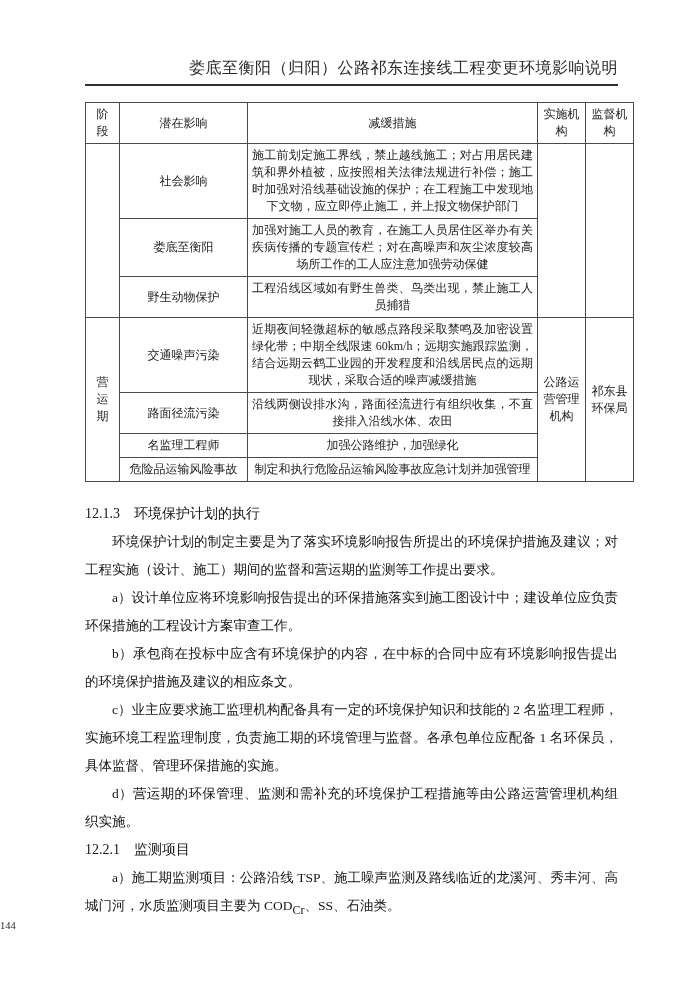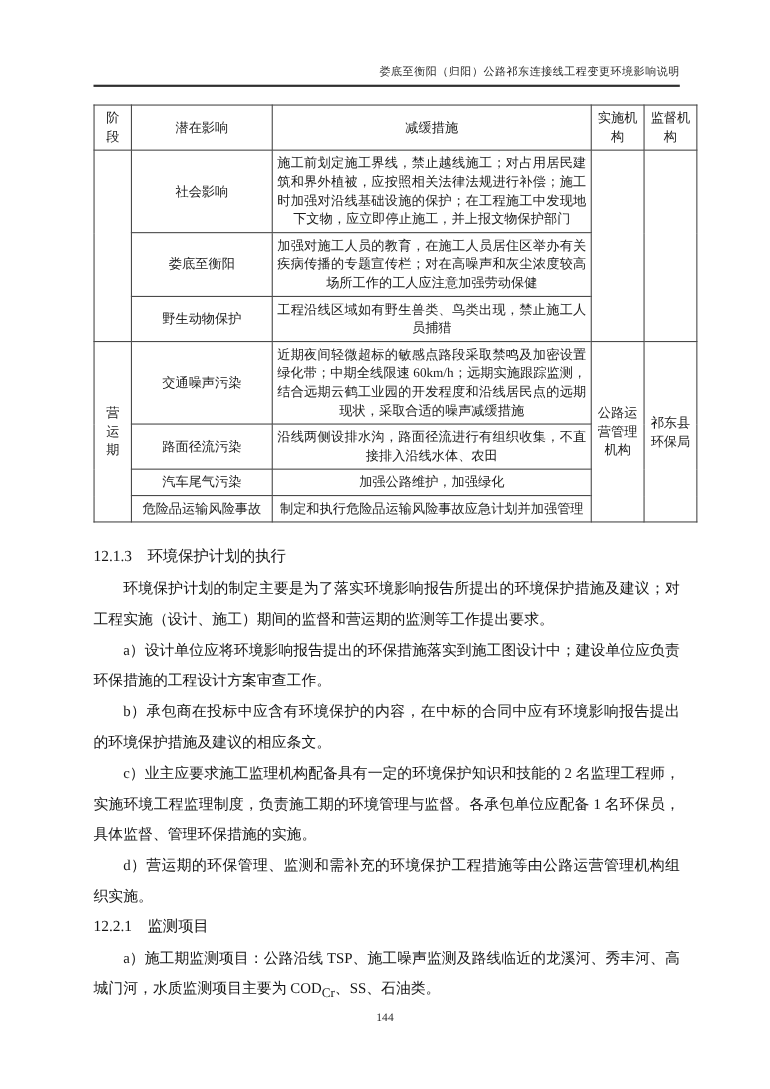--- a/index.html
+++ b/index.html
@@ -5,21 +5,21 @@
   * { margin:0; padding:0; box-sizing:border-box; }
   html,body { background:#ffffff; }
   body {
     width:700px; height:990px; position:relative;
     font-family:"Liberation Serif","DejaVu Serif",serif;
     color:#1c1c1c;
   }
   .page { padding:58px 82px 0 85px; position:relative; }
 
   .running-header {
-    text-align:right; font-size:10px; letter-spacing:0.5px;
+    text-align:right; font-size:16px; letter-spacing:0.5px;
     color:#2a2a2a; padding-bottom:5px; border-bottom:2px solid #2f2f2f;
   }
 
   table.mitigation {
     border-collapse:collapse; table-layout:fixed;
     width:548px; margin-top:16px;
   }
   table.mitigation th, table.mitigation td {
     border:1px solid #4a4a4a;
     font-size:12px; line-height:17px; font-weight:normal;
@@ -34,21 +34,21 @@
   td.agency-cell { text-align:center; line-height:19px; padding:3px 5px; }
 
   .body-text { margin-top:18px; font-size:13.5px; line-height:28px; color:#151515; }
   .heading3 { margin-top:14px; font-size:14px; font-weight:normal; }
   .heading2 { font-size:14px; font-weight:bold; }
   .para { text-align:justify; text-indent:2em; }
   .para sub { font-size:12px; }
 
   .page-footer {
     position:absolute; left:0; right:0; top:920px;
-    text-align:center; font-size:10.5px; color:#2a2a2a;
+    text-align:left; font-size:10.5px; color:#2a2a2a;
   }
 </style>
 </head>
 <body>
 
 <div class="page">
 
   <div class="running-header">娄底至衡阳（归阳）公路祁东连接线工程变更环境影响说明</div>
 
   <table class="mitigation">
@@ -94,21 +94,21 @@
         <td class="impact-cell">交通噪声污染</td>
         <td class="measure-cell">近期夜间轻微超标的敏感点路段采取禁鸣及加密设置绿化带；中期全线限速 60km/h；远期实施跟踪监测，结合远期云鹤工业园的开发程度和沿线居民点的远期现状，采取合适的噪声减缓措施</td>
         <td class="agency-cell" rowspan="4">公路运营管理机构</td>
         <td class="agency-cell" rowspan="4">祁东县环保局</td>
       </tr>
       <tr>
         <td class="impact-cell">路面径流污染</td>
         <td class="measure-cell">沿线两侧设排水沟，路面径流进行有组织收集，不直接排入沿线水体、农田</td>
       </tr>
       <tr>
-        <td class="impact-cell">汽车尾气污染</td>
+        <td class="impact-cell">名监理工程师</td>
         <td class="measure-cell">加强公路维护，加强绿化</td>
       </tr>
       <tr>
         <td class="impact-cell">危险品运输风险事故</td>
         <td class="measure-cell">制定和执行危险品运输风险事故应急计划并加强管理</td>
       </tr>
     </tbody>
   </table>
 
   <div class="body-text">

